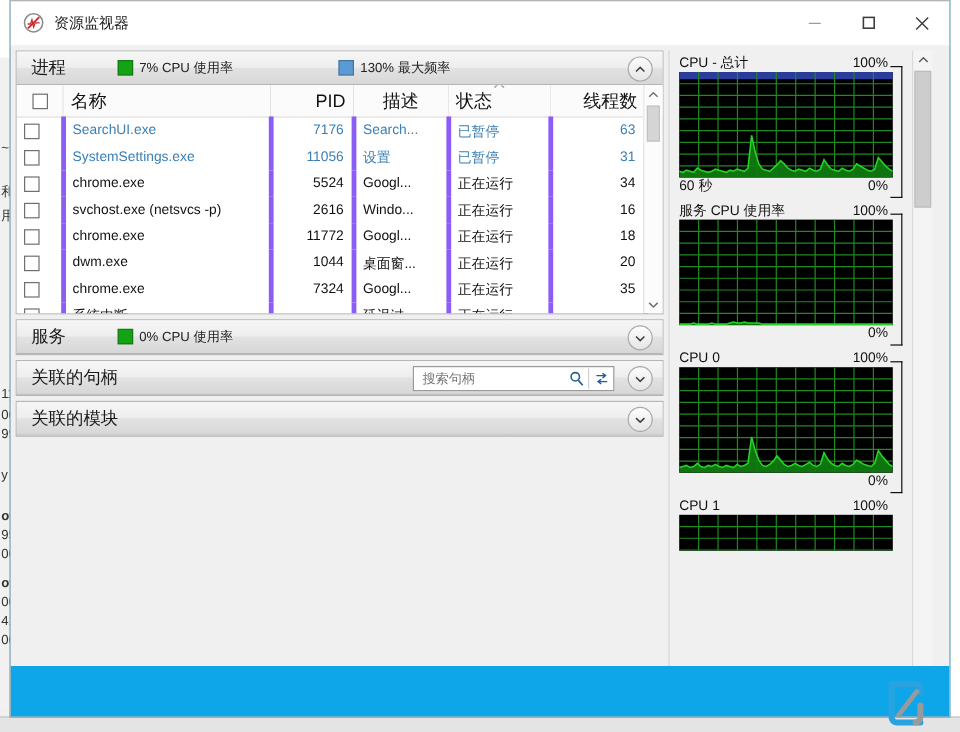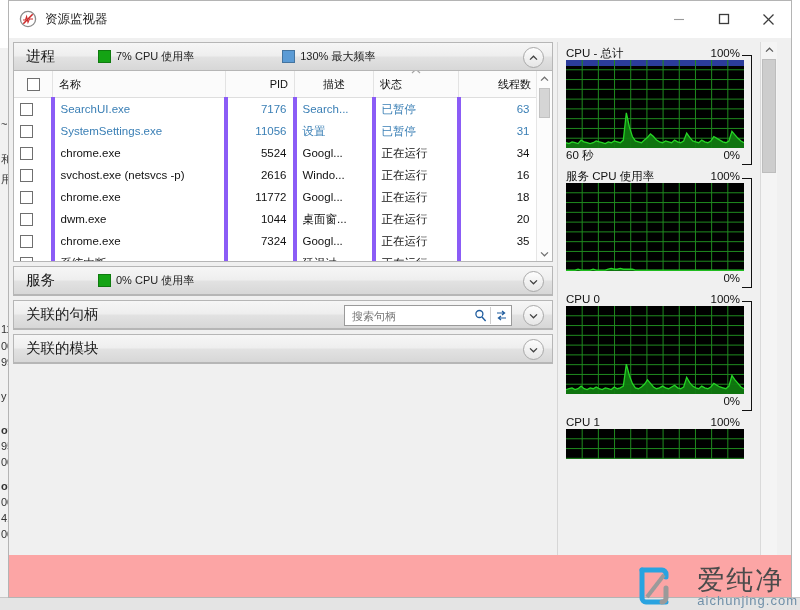--- a/index.html
+++ b/index.html
@@ -7,21 +7,21 @@
 
   
   #bg-layer{position:absolute;inset:0;background:#ffffff;}
   .bg-left-panel{position:absolute;left:0;top:48px;width:22px;height:562px;background:#f1f1f1;border-right:1px solid #cfcfcf;}
   .bg-frag{position:absolute;left:1px;font-size:11px;color:#333;white-space:nowrap;}
   .bg-white-box{position:absolute;left:10px;top:404px;width:100px;height:200px;background:#fff;border:1px solid #b9b9b9;}
   .bg-taskbar{position:absolute;left:0;bottom:0;width:800px;height:12px;background:#e4e4e4;border-top:1px solid #c6c6c6;}
   .bg-hscroll{position:absolute;left:0;bottom:12px;width:620px;height:8px;background:#f0f0f0;}
 
   
-  #win{position:absolute;left:8px;top:0;width:784px;height:598px;background:#fca5a5;border:1px solid #b4b4b4;box-sizing:border-box;}
+  #win{position:absolute;left:8px;top:0;width:784px;height:598px;background:#0ea5e9;border:1px solid #b4b4b4;box-sizing:border-box;}
 
   
   #titlebar{height:36px;background:#ffffff;border-bottom:1px solid #ffffff;display:flex;align-items:center;position:relative;}
   #app-icon{width:18px;height:18px;margin-left:10px;margin-right:8px;position:relative;flex:none;}
   #app-title{font-size:12.5px;color:#1b1b1b;}
   #win-ctl{position:absolute;right:0;top:0;height:36px;display:flex;}
   .wbtn{width:45px;height:36px;display:flex;align-items:center;justify-content:center;color:#3c3c3c;}
   .wbtn svg{display:block;}
 
   
@@ -47,21 +47,21 @@
   .swatch{width:11px;height:11px;display:inline-block;margin-right:5px;border:1px solid rgba(0,0,0,.25);}
   .sw-green{background:#14a314;}
   .sw-blue{background:#5b9bd5;}
   .chev{position:absolute;right:8px;top:4px;width:19px;height:19px;border-radius:50%;
         background:linear-gradient(to bottom,#fdfdfd,#e6e6e6);border:1px solid #a9a9a9;display:flex;align-items:center;justify-content:center;}
   .chev svg{display:block;}
 
   
   #proc-panel-body{position:relative;height:190px;background:#fff;overflow:hidden;}
   table.tbl{border-collapse:collapse;width:531px;table-layout:fixed;}
-  table.tbl th{font-weight:normal;font-size:11px;color:#111;background:#fbfbfb;height:26px;
+  table.tbl th{font-weight:normal;font-size:15px;color:#111;background:#fbfbfb;height:26px;
                border-right:1px solid #e3e3e3;border-bottom:1px solid #dedede;padding:0 6px;position:relative;}
   table.tbl td{font-size:11.5px;color:#111;height:22px;border-right:4px solid #8b5cf6;padding:0 6px;white-space:nowrap;overflow:hidden;}
   .col-chk{width:26px;}
   .col-name{width:160px;}
   .col-pid{width:56px;text-align:right;}
   .col-desc{width:66px;}
   .col-state{width:72px;}
   .col-thr{width:66px;text-align:right;}
   .col-cpu{width:48px;text-align:right;}
   th.col-pid,th.col-thr,th.col-cpu,th.col-avg{text-align:right;}
@@ -528,17 +528,13 @@
 
 <div id="watermark">
   <span id="wm-mark">
     <svg width="52" height="46" viewBox="0 0 52 46">
       <path d="M4 6 h20 a4 4 0 0 1 4 4 v3" fill="none" stroke="#29a3e0" stroke-width="5" stroke-linecap="round"></path>
       <path d="M4 6 v28 a4 4 0 0 0 4 4 h20" fill="none" stroke="#29a3e0" stroke-width="5" stroke-linecap="round"></path>
       <path d="M28 24 v10 a4 4 0 0 1 -4 4" fill="none" stroke="#9a9a9a" stroke-width="5" stroke-linecap="round"></path>
       <line x1="9" y1="33" x2="26" y2="11" stroke="#9a9a9a" stroke-width="4"></line>
     </svg>
   </span>
-  <span id="wm-text">
-    <span id="wm-cn">爱纯净</span>
-    <span id="wm-en">aichunjing.com</span>
-  </span>
 </div>
 
 </body></html>

